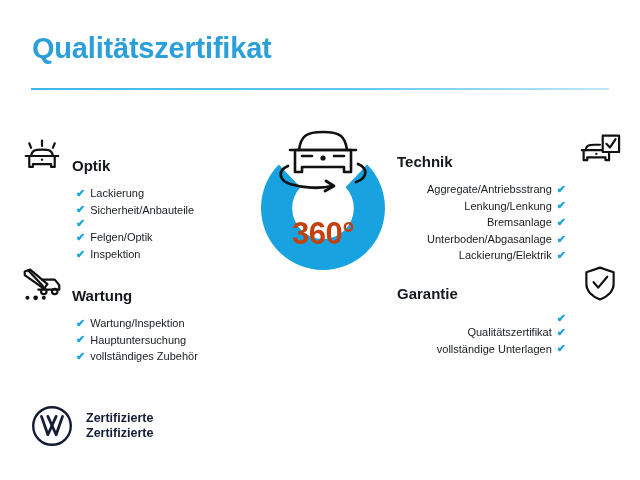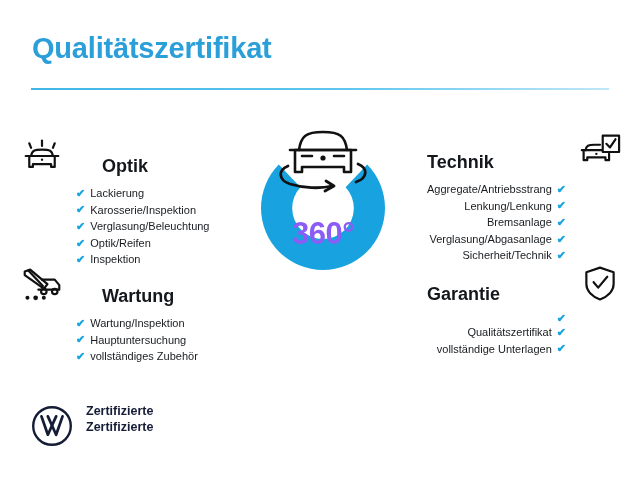--- a/index.html
+++ b/index.html
@@ -63,26 +63,25 @@
     width: 44px;
     height: 40px;
     flex: 0 0 44px;
     display: block;
   }
   .sec-title-wrap {
     flex: 1 1 auto;
     min-width: 0;
   }
   .sec-title {
-    font-size: 18px;
+    font-size: 15px;
     font-weight: bold;
     color: #14181c;
     line-height: 20px;
     padding-bottom: 3px;
-    margin-left: 30px;
   }
   .sec-head.right .sec-title { text-align: center; }
   .sec-underline {
     height: 2px;
     width: 100%;
     background: linear-gradient(to right, #2f9fd6 0%, #49b6e6 60%, #b6e2f5 100%);
   }
   .sec-head.right .sec-underline {
     background: linear-gradient(to left, #2f9fd6 0%, #49b6e6 60%, #b6e2f5 100%);
   }
@@ -124,30 +123,31 @@
   }
   .badge svg { display: block; }
   .badge-degrees {
     position: absolute;
     left: 0;
     top: 104px;
     width: 190px;
     text-align: center;
     font-size: 31px;
     font-weight: bold;
-    color: #8b5cf6;
+    color: #c2410c;
     letter-spacing: -0.5px;
   }
 
   
   .vw {
     position: absolute;
     left: 30px;
     top: 404px;
     display: flex;
+    align-items: center;
     gap: 12px;
   }
   .vw-logo { width: 44px; height: 44px; display: block; }
   .vw-text {
     font-size: 12.5px;
     font-weight: bold;
     line-height: 15.5px;
     color: #141c36;
     white-space: nowrap;
   }
@@ -178,29 +178,28 @@
         <span class="sec-underline"></span>
       </span>
     </div>
     <ul class="sec-list">
       <li>
           <span class="check">✔</span>
           <span>Lackierung</span>
         </li>
       <li>
           <span class="check">✔</span>
-          <span>Karosserie/Inspektion</span>
-        </li>
-      <li>
-          <span class="check">✔</span>
-          <span>Verglasung/Beleuchtung</span>
-        </li>
-      <li>
-          <span class="check">✔</span>
-          <span>Optik/Reifen</span>
+          <span>Sicherheit/Anbauteile</span>
+        </li>
+      <li>
+          <span class="check">✔</span>
+        </li>
+      <li>
+          <span class="check">✔</span>
+          <span>Felgen/Optik</span>
         </li>
       <li>
           <span class="check">✔</span>
           <span>Inspektion</span>
         </li>
     </ul>
   </div>
 
   <div class="section sec-wartung">
     <div class="sec-head">
@@ -262,25 +261,25 @@
       <li>
           <span class="check">✔</span>
           <span>Lenkung/Lenkung</span>
         </li>
       <li>
           <span class="check">✔</span>
           <span>Bremsanlage</span>
         </li>
       <li>
           <span class="check">✔</span>
-          <span>Verglasung/Abgasanlage</span>
-        </li>
-      <li>
-          <span class="check">✔</span>
-          <span>Sicherheit/Technik</span>
+          <span>Unterboden/Abgasanlage</span>
+        </li>
+      <li>
+          <span class="check">✔</span>
+          <span>Lackierung/Elektrik</span>
         </li>
     </ul>
   </div>
 
   <div class="section sec-garantie">
     <div class="sec-head right">
       <span class="sec-icon">
         <svg viewBox="0 0 48 44" width="44" height="40" fill="none" stroke="#111" stroke-width="2.4" stroke-linecap="round" stroke-linejoin="round">
           <path d="M24 4 L39 9 L39 22 C39 30 32 36 24 39 C16 36 9 30 9 22 L9 9 Z"></path>
           <path d="M17 20 L22 26 L32 14"></path>

